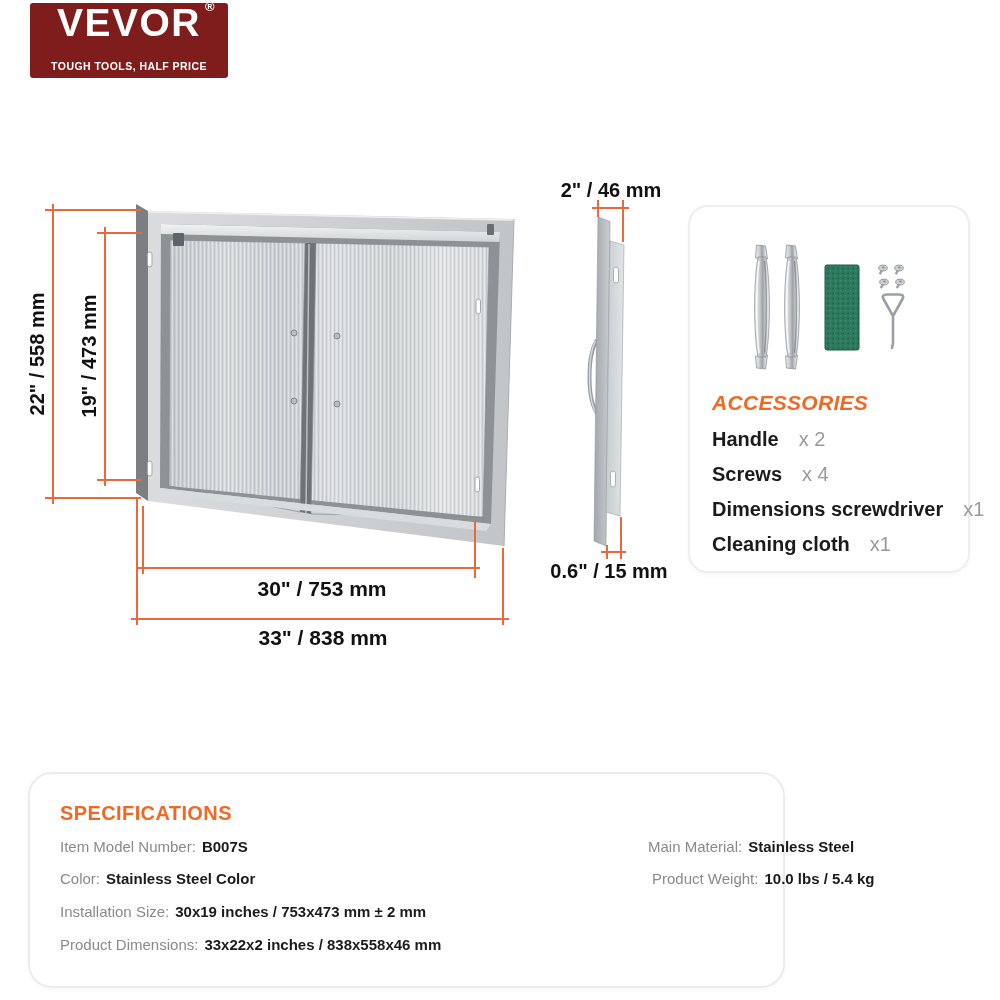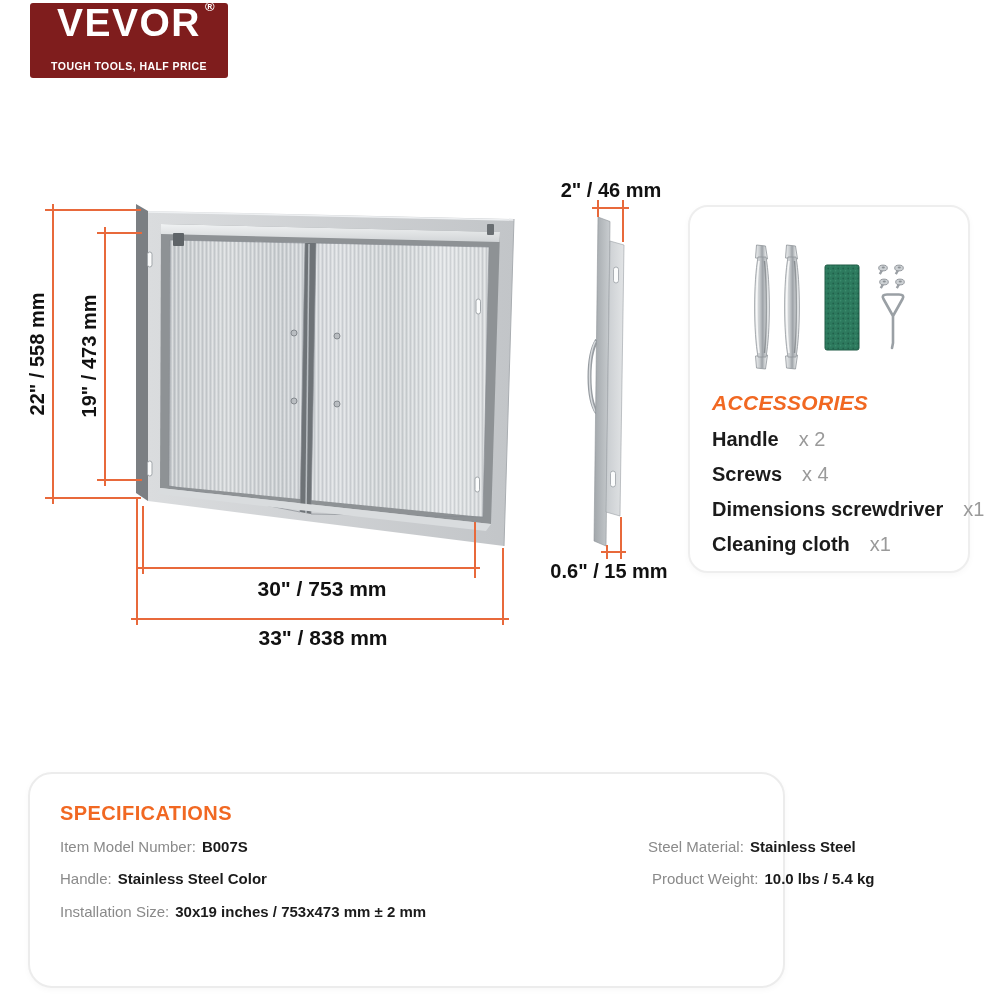--- a/index.html
+++ b/index.html
@@ -221,25 +221,28 @@
   </div>
 </div>
 
 <div class="spec-card">
   <div class="spec-title">SPECIFICATIONS</div>
 
   <div class="spec-row" style="left:30px;top:64px;">
     <span class="spec-label">Item Model Number:</span><span class="spec-value">B007S</span>
   </div>
   <div class="spec-row" style="left:30px;top:96px;">
-    <span class="spec-label">Handle:</span><span class="spec-value">Stainless Steel Color</span>
+    <span class="spec-label">Color:</span><span class="spec-value">Stainless Steel Color</span>
   </div>
   <div class="spec-row" style="left:30px;top:129px;">
     <span class="spec-label">Installation Size:</span><span class="spec-value">30x19 inches / 753x473 mm ± 2 mm</span>
   </div>
+  <div class="spec-row" style="left:30px;top:162px;">
+    <span class="spec-label">Product Dimensions:</span><span class="spec-value">33x22x2 inches / 838x558x46 mm</span>
+  </div>
 
   <div class="spec-row" style="left:618px;top:64px;">
-    <span class="spec-label">Steel Material:</span><span class="spec-value">Stainless Steel</span>
+    <span class="spec-label">Main Material:</span><span class="spec-value">Stainless Steel</span>
   </div>
   <div class="spec-row" style="left:622px;top:96px;">
     <span class="spec-label">Product Weight:</span><span class="spec-value">10.0 lbs / 5.4 kg</span>
   </div>
 </div>
 
 </body></html>

